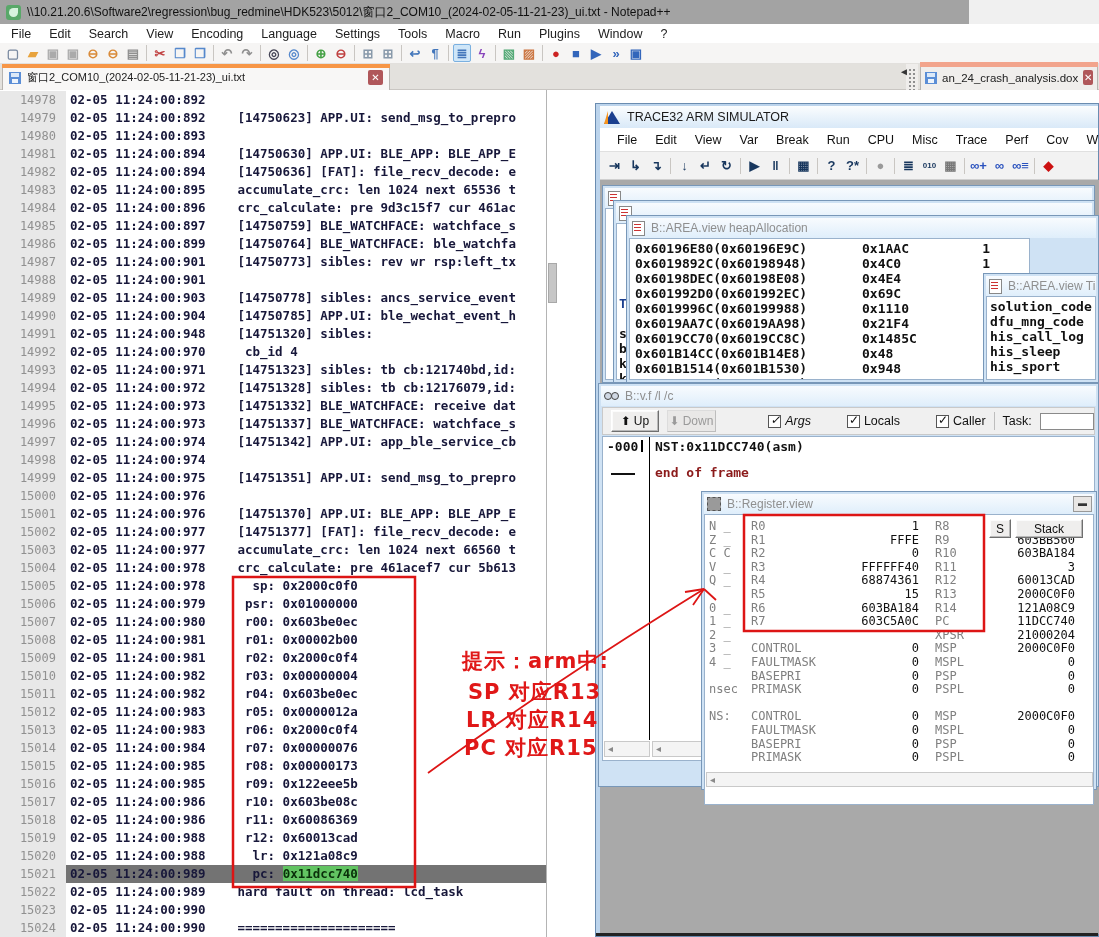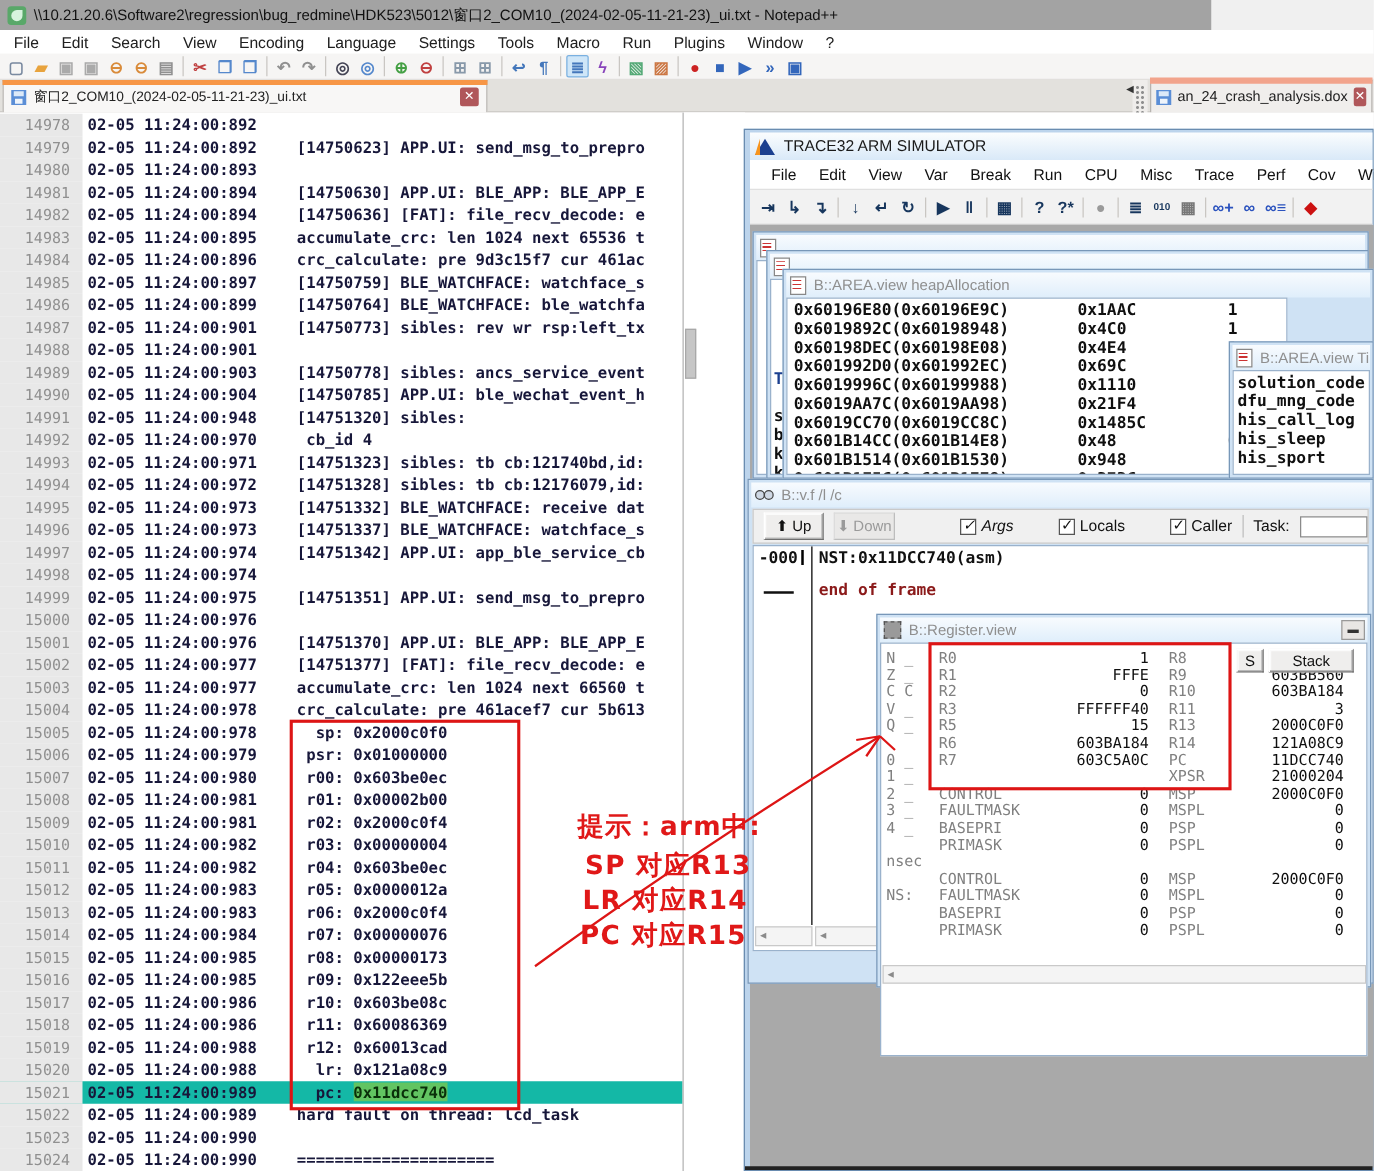--- a/index.html
+++ b/index.html
@@ -37,21 +37,21 @@
   #tab-right .tab-label{font-size:11.5px;}
 
   
   #editor{left:0;top:90px;width:1099px;height:847px;background:#ffffff;}
   #editor-lines{position:absolute;left:0;top:1px;width:908px;}
   .edl{display:flex;height:18px;line-height:18px;font-size:12.5px;align-items:flex-end;}
   .edl .ln{flex:0 0 56px;background:#e8e8e8;color:#909090;text-align:right;padding-right:10px;font-size:12px;font-weight:normal;font-family:"DejaVu Sans Mono",monospace;}
   .edl .gap{flex:0 0 4px;}
   .edl .ts{flex:0 0 135px;color:#17173a;font-weight:bold;font-family:"DejaVu Sans Mono",monospace;white-space:pre;}
   .edl .ct{margin-left:32px;color:#17173a;font-weight:bold;font-family:"DejaVu Sans Mono",monospace;white-space:pre;}
-  .edl.hl{background:#14b8a6;}
+  .edl.hl{background:#737373;}
   .green-hl{background:#62c462;color:#0a300a;}
   
   #editor-strip{left:546px;top:90px;width:49px;height:847px;background:#ffffff;border-left:1px solid #b4b4b4;}
   #strip-thumb{left:548px;top:263px;width:9px;height:40px;background:#c6c6c6;border:1px solid #a8a8a8;box-sizing:border-box;}
 
   
   #t32{left:595px;top:103px;width:504px;height:834px;background:#bcd4ec;border:1px solid #6a8cb0;box-sizing:border-box;}
   #t32-titlebar{position:absolute;left:4px;top:2px;width:498px;height:22px;background:linear-gradient(#fbfdfe,#d9e9f8);display:flex;align-items:center;gap:7px;padding-left:4px;box-sizing:border-box;}
   #t32-logo{width:0;height:0;border-left:8px solid transparent;border-right:8px solid transparent;border-bottom:13px solid #1b3f8f;position:relative;}
   #t32-logo:after{content:"";position:absolute;left:-8px;top:0px;width:0;height:0;border-left:4px solid transparent;border-right:0 solid transparent;border-bottom:13px solid #f7941d;}
@@ -677,21 +677,21 @@
     <div class="hscroll" style="left:49px;top:304px;width:442px;height:16px;">◂</div>
   </div>
 </div>
 
 <div class="t32win" style="left:701px;top:491px;width:396px;height:299px;">
   <div class="t32title">
     <span class="icoChip"></span>
     <span>B::Register.view</span>
     <span class="minbtn">▬</span>
   </div>
-  <div class="t32body" style="left:2px;top:22px;width:390px;height:331px;">
+  <div class="t32body" style="left:2px;top:22px;width:390px;height:291px;">
     <div id="reg-flags" style="position:absolute;left:4px;top:5px;">
         <div class="flagrow">N _</div>
         <div class="flagrow">Z _</div>
         <div class="flagrow">C C</div>
         <div class="flagrow">V _</div>
         <div class="flagrow">Q _</div>
         <div class="flagrow"></div>
         <div class="flagrow">0 _</div>
         <div class="flagrow">1 _</div>
         <div class="flagrow">2 _</div>
@@ -724,20 +724,26 @@
           <span class="n2">R10</span>
           <span class="v2">603BA184</span>
         </div>
         <div class="reg-row">
           <span class="n1">R3</span>
           <span class="v1">FFFFFF40</span>
           <span class="n2">R11</span>
           <span class="v2">3</span>
         </div>
         <div class="reg-row">
+          <span class="n1">R4</span>
+          <span class="v1">68874361</span>
+          <span class="n2">R12</span>
+          <span class="v2">60013CAD</span>
+        </div>
+        <div class="reg-row">
           <span class="n1">R5</span>
           <span class="v1">15</span>
           <span class="n2">R13</span>
           <span class="v2">2000C0F0</span>
         </div>
         <div class="reg-row">
           <span class="n1">R6</span>
           <span class="v1">603BA184</span>
           <span class="n2">R14</span>
           <span class="v2">121A08C9</span>

